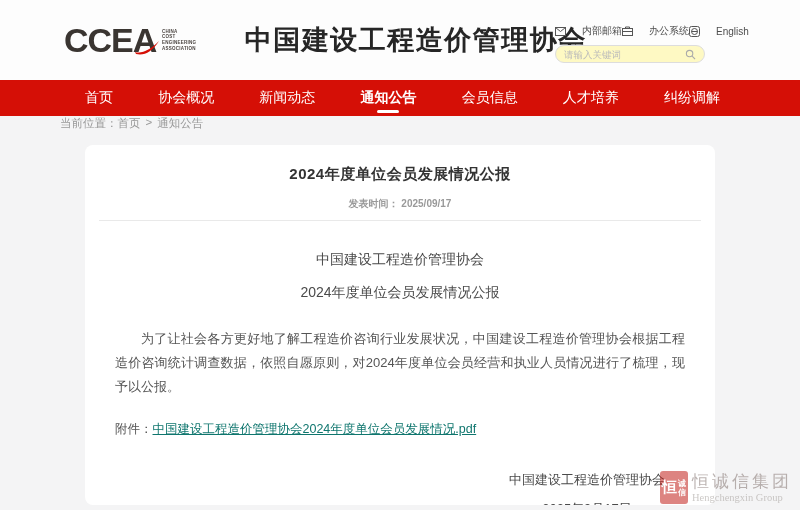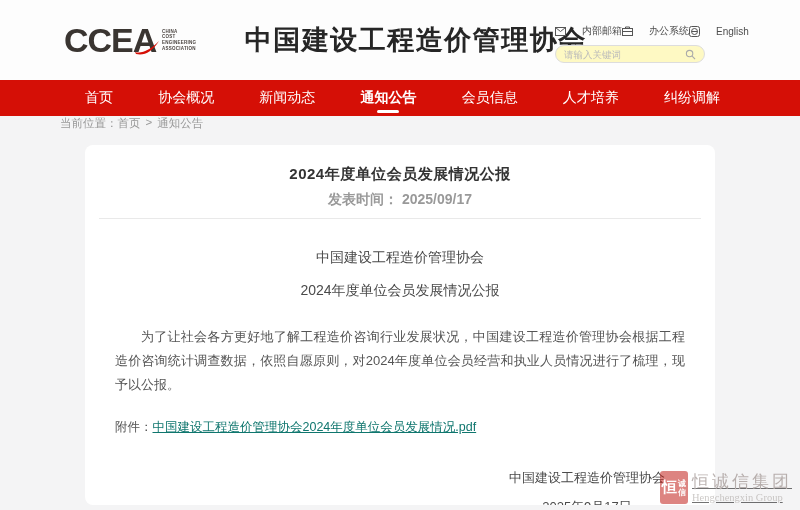--- a/index.html
+++ b/index.html
@@ -81,22 +81,22 @@
   .main { position: relative; height: 365px; }
   .card {
     position: absolute; left: 85px; top: 0; width: 630px; height: 360px;
     background: #fff; border-radius: 8px; overflow: hidden;
   }
   .article-title {
     margin-top: 20px; text-align: center;
     font-size: 15px; font-weight: bold; color: #333; letter-spacing: 0.5px;
   }
   .article-meta {
-    margin-top: 7px; text-align: center;
-    font-size: 14px; color: #999; font-weight: bold;
+    margin-top: 13px; text-align: center;
+    font-size: 10px; color: #999; font-weight: bold;
   }
   .divider { margin: 9px 14px 0 14px; border-bottom: 1px solid #e9e9e9; }
   .doc-head { margin-top: 30px; text-align: center; font-size: 14px; color: #4a4a4a; }
   .doc-head div + div { margin-top: 15px; }
   .article-para {
     margin: 25px 30px 0 30px; font-size: 13px; color: #555;
     line-height: 24px; text-indent: 2em; text-align: justify;
   }
   .attachment { margin: 22px 30px 0 30px; font-size: 12.5px; color: #555; }
   .attachment a { color: #0f766e; text-decoration: underline; cursor: pointer; }
@@ -112,21 +112,21 @@
     display: flex; align-items: center; gap: 4px; opacity: 0.55;
   }
   .wm-badge {
     width: 28px; height: 33px; background: #c3211c; border-radius: 3px;
     display: flex; align-items: center; justify-content: center; gap: 1px;
     color: #fff; padding: 2px;
   }
   .wm-badge .wm-left { font-size: 15px; font-weight: bold; }
   .wm-badge .wm-right { display: flex; flex-direction: column; }
   .wm-badge .wm-right span { font-size: 8px; line-height: 9px; font-weight: bold; }
-  .wm-text { display: flex; flex-direction: column; text-decoration: underline; }
+  .wm-text { display: flex; flex-direction: column; }
   .wm-cn {
     font-family: "Liberation Serif", "DejaVu Serif", serif;
     font-size: 17px; letter-spacing: 3px; color: #857672; line-height: 19px;
   }
   .wm-en {
     font-family: "Liberation Serif", "DejaVu Serif", serif;
     font-size: 10.5px; color: #a39d99; line-height: 13px;
   }
 </style>
 </head>

